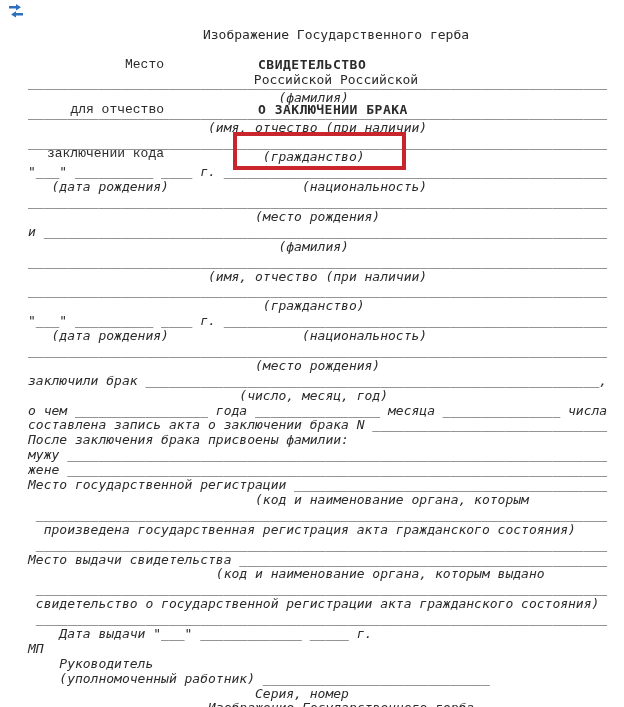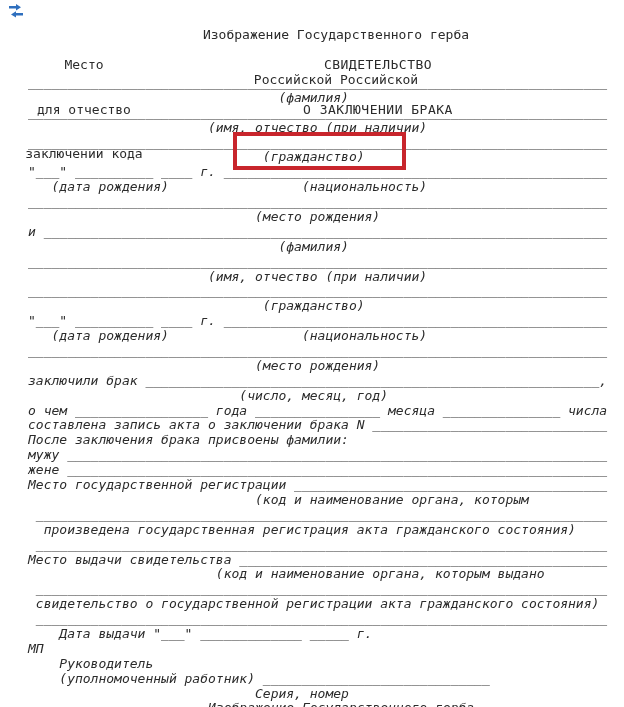--- a/index.html
+++ b/index.html
@@ -20,30 +20,31 @@
     top: -2px;
     width: 576px;
     text-align: center;
     white-space: pre;
   }
   .barcode-label {
     position: absolute;
     left: 4px;
     top: 28px;
     width: 160px;
-    text-align: center;
+    text-align: right;
     white-space: pre;
+    font-family: Liberation Mono, monospace;
   }
   .cert-title {
     position: absolute;
     left: 258px;
     top: 28px;
     width: 240px;
-    text-align: center;
-    font-weight: normal;
+    text-align: left;
+    font-weight: bold;
     letter-spacing: 0.5px;
     white-space: pre;
   }
   .doc {
     position: absolute;
     left: 28px;
     top: 76px;
     white-space: pre;
   }
   .doc .row { height: 14.9px; font-style: italic; }

